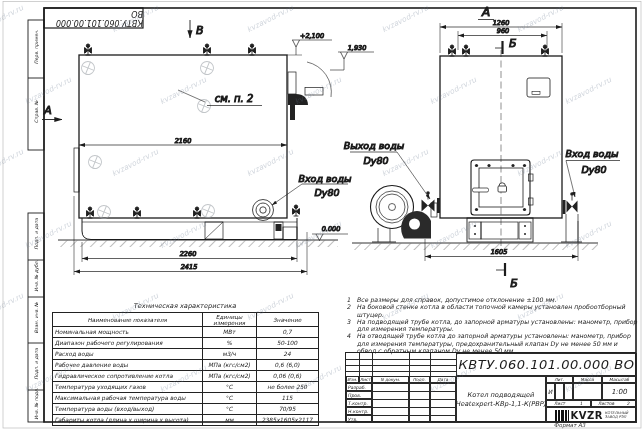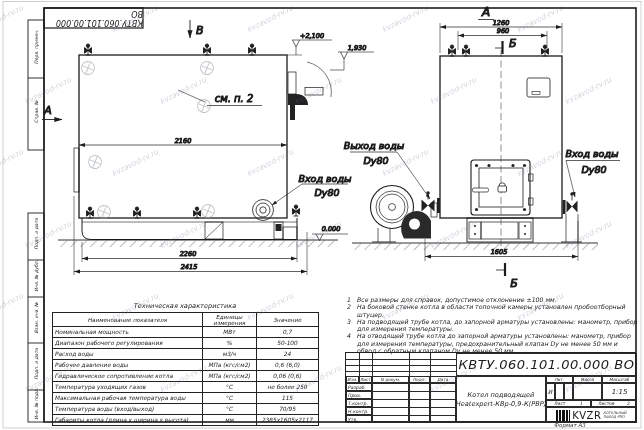--- a/index.html
+++ b/index.html
@@ -423,44 +423,44 @@
   <div class="c" style="left:84px;top:30px;width:26px;height:40px"></div>
   <div class="hl" style="left:26px;top:38px;width:84px"></div>
   <div class="hl" style="left:26px;top:46px;width:84px"></div>
   <div class="hl" style="left:26px;top:54px;width:84px"></div>
   <div class="hl" style="left:26px;top:62px;width:84px"></div>
 
   <div class="c" style="left:110px;top:0;width:181px;height:23px;font-size:13px;letter-spacing:0.5px">КВТУ.060.101.00.000 ВО</div>
 
   <div class="c" style="left:110px;top:23px;width:90px;height:47px;flex-direction:column;font-size:6.6px;line-height:9px">
     <span>Котел подводящей</span>
-    <span>Heatexpert-КВр-0,9-К(РВР)</span>
+    <span>Heatexpert-КВр-1,1-К(РВР)</span>
   </div>
 
   <div class="c" style="left:200px;top:23px;width:27px;height:7px;font-size:4.2px">Лит.</div>
   <div class="c" style="left:227px;top:23px;width:29px;height:7px;font-size:4.2px">Масса</div>
   <div class="c" style="left:256px;top:23px;width:35px;height:7px;font-size:4.2px">Масштаб</div>
   <div class="c" style="left:200px;top:30px;width:9px;height:17px;font-size:6px">И</div>
   <div class="c" style="left:209px;top:30px;width:9px;height:17px"></div>
   <div class="c" style="left:218px;top:30px;width:9px;height:17px"></div>
   <div class="c" style="left:227px;top:30px;width:29px;height:17px"></div>
-  <div class="c" style="left:256px;top:30px;width:35px;height:17px;font-size:7px">1:15</div>
+  <div class="c" style="left:256px;top:30px;width:35px;height:17px;font-size:7px">1:00</div>
 
   <div class="c" style="left:200px;top:47px;width:45px;height:7px;font-size:4.4px;justify-content:space-around">
     <span>Лист</span>
     <span>1</span>
   </div>
   <div class="c" style="left:245px;top:47px;width:46px;height:7px;font-size:4.4px;justify-content:space-around">
     <span>Листов</span>
     <span>2</span>
   </div>
 
   <div class="c" style="left:200px;top:54px;width:91px;height:16px;font-style:normal">
     <span class="logo-mark"></span>
-    <span style="font-weight:normal;font-size:10px;letter-spacing:0.5px">KVZR</span>
+    <span style="font-weight:bold;font-size:10px;letter-spacing:0.5px">KVZR</span>
     <span class="logo-sub">
       <span style="display:block">КОТЕЛЬНЫЙ</span>
       <span style="display:block">ЗАВОД РЭП</span>
     </span>
   </div>
 </div>
 
 <div class="fmt">Формат А3</div>
 
 <div id="wms">

